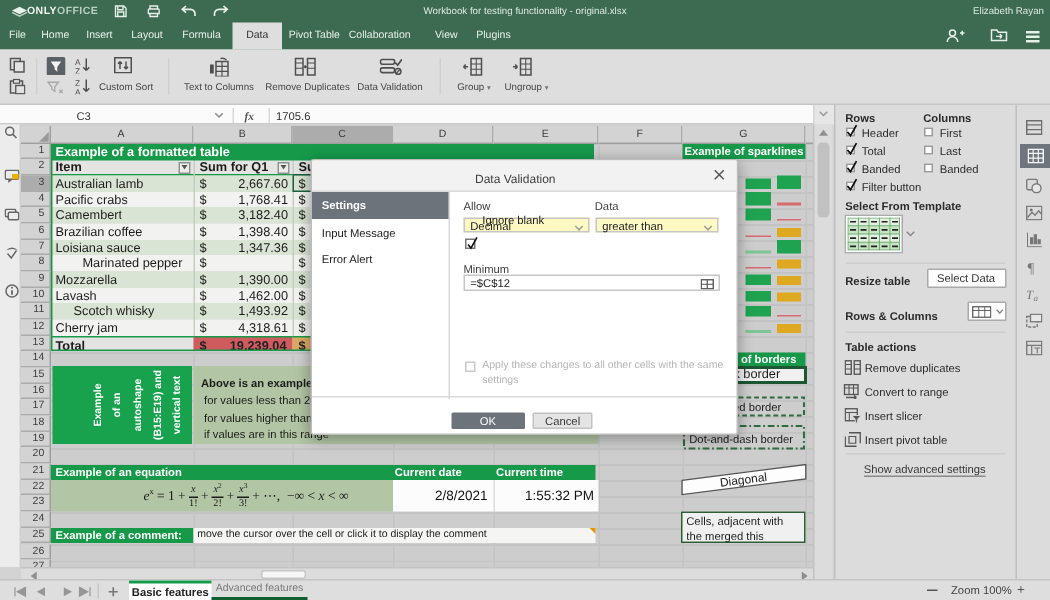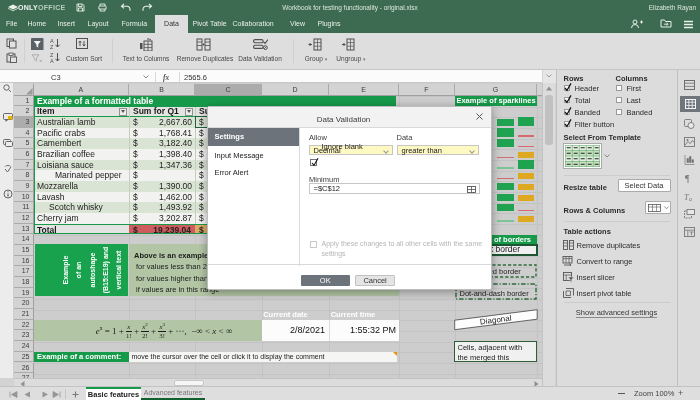--- a/index.html
+++ b/index.html
@@ -193,21 +193,21 @@
   </div>
 
   <div id="fbar" class="abs">
     <div class="txt" style="left:51px">C3</div>
     <svg class="abs" style="left:143px;top:5px" width="6" height="4" viewBox="0 0 6 4">
         <path d="M0.5 0.5 L3 3 L5.5 0.5" fill="none" stroke="#888" stroke-width="1"></path>
       </svg>
     <div class="fsep" style="left:155px"></div>
     <div class="txt" style="left:163px;font-style:italic;font-family:'Liberation Serif',serif;font-weight:bold;color:#555">fx</div>
     <div class="fsep" style="left:179px"></div>
-    <div class="txt" style="left:184px">2565.6</div>
+    <div class="txt" style="left:184px">1705.6</div>
     <div class="abs" style="left:541.5px;top:0;width:14px;height:13.5px;background:#e6e6e6;border-left:1px solid #d5d5d5;"></div>
       <svg class="abs" style="left:546px;top:4.5px" width="6" height="4" viewBox="0 0 6 4">
         <path d="M0.5 0.5 L3 3 L5.5 0.5" fill="none" stroke="#999" stroke-width="1"></path>
       </svg>
   </div>
 
   <div id="lsb" class="abs">
     <svg class="abs" style="left:3px;top:1px" width="9" height="9" viewBox="0 0 9 9">
         <circle cx="3.5" cy="3.5" r="2.7" fill="none" stroke="#666" stroke-width="1"></circle>
         <path d="M5.6 5.6 L8 8" stroke="#666" stroke-width="1"></path>
@@ -334,21 +334,21 @@
     <div class="cell" style="left:120px;top:108.62px;width:58px;text-align:right;line-height:10.68px;">1,462.00</div>
     <div class="cell" style="left:185px;top:108.62px;line-height:10.68px;">$</div>
     <div class="cell" style="left:20px;top:119.30px;width:228px;height:10.68px;background:#dae4d4;"></div>
     <div class="cell" style="left:23px;top:119.30px;line-height:10.68px;margin-left:12px;">Scotch whisky</div>
     <div class="cell" style="left:119px;top:119.30px;line-height:10.68px;">$</div>
     <div class="cell" style="left:120px;top:119.30px;width:58px;text-align:right;line-height:10.68px;">1,493.92</div>
     <div class="cell" style="left:185px;top:119.30px;line-height:10.68px;">$</div>
     <div class="cell" style="left:20px;top:129.98px;width:228px;height:10.68px;background:#f2f2f0;"></div>
     <div class="cell" style="left:23px;top:129.98px;line-height:10.68px;">Cherry jam</div>
     <div class="cell" style="left:119px;top:129.98px;line-height:10.68px;">$</div>
-    <div class="cell" style="left:120px;top:129.98px;width:58px;text-align:right;line-height:10.68px;">3,202.87</div>
+    <div class="cell" style="left:120px;top:129.98px;width:58px;text-align:right;line-height:10.68px;">4,318.61</div>
     <div class="cell" style="left:185px;top:129.98px;line-height:10.68px;">$</div>
     <div class="abs" style="left:115px;top:23.18px;width:1px;height:128.16px;background:#c2cfbd;"></div>
     <div class="abs" style="left:181px;top:23.18px;width:1px;height:128.16px;background:#c2cfbd;"></div>
     <div class="cell" style="left:20px;top:140.66px;width:95px;height:10.68px;background:#e3e3e3;border-top:1px solid #169a4a;font-weight:bold;line-height:10.68px;"><span style="padding-left:3px">Total</span></div>
     <div class="cell" style="left:115px;top:140.66px;width:66px;height:10.68px;background:#cf5b5e;border-top:1px solid #169a4a;font-weight:bold;color:#222;line-height:10.68px;"><span style="padding-left:4px">$</span><span style="position:absolute;right:4px">19,239.04</span></div>
     <div class="cell" style="left:181px;top:140.66px;width:67px;height:10.68px;background:#dea963;border-top:1px solid #169a4a;font-weight:bold;color:#222;line-height:10.68px;"><span style="padding-left:4px">$</span></div>
     <div class="abs" style="left:20px;top:23.18px;width:228px;height:128.16px;border:1px solid #169a4a;pointer-events:none;"></div>
       <div class="abs" style="left:181px;top:33.4px;width:67px;height:11.3px;border:1.8px solid #1f5f3f;"></div>
     <div class="abs" style="left:483px;top:35.94px;width:16.5px;height:7px;background:#1fa351;"></div>
     <div class="abs" style="left:503.5px;top:34.44px;width:16.5px;height:8.5px;background:#1fa351;"></div>
@@ -391,20 +391,21 @@
     <div class="abs" style="left:27.0px;top:182.2px;width:52px;height:10px;transform:rotate(-90deg);color:#fff;font-weight:bold;font-size:7px;text-align:center;white-space:nowrap;">Example</div>
     <div class="abs" style="left:40.0px;top:182.2px;width:52px;height:10px;transform:rotate(-90deg);color:#fff;font-weight:bold;font-size:7px;text-align:center;white-space:nowrap;">of an</div>
     <div class="abs" style="left:54.0px;top:182.2px;width:52px;height:10px;transform:rotate(-90deg);color:#fff;font-weight:bold;font-size:7px;text-align:center;white-space:nowrap;">autoshape</div>
     <div class="abs" style="left:67.0px;top:182.2px;width:52px;height:10px;transform:rotate(-90deg);color:#fff;font-weight:bold;font-size:7px;text-align:center;white-space:nowrap;">(B15:E19) and</div>
     <div class="abs" style="left:80.0px;top:182.2px;width:52px;height:10px;transform:rotate(-90deg);color:#fff;font-weight:bold;font-size:7px;text-align:center;white-space:nowrap;">vertical text</div>
     <div class="abs" style="left:115px;top:161.3px;width:270px;height:51.7px;background:#b2c5a4;"></div>
     <div class="cell" style="left:120px;top:167.5px;font-weight:bold;font-size:7.5px;">Above is an example of conditional formatting</div>
     <div class="cell" style="left:122px;top:179px;font-size:7.5px;">for values less than 2000;</div>
     <div class="cell" style="left:122px;top:190.5px;font-size:7.5px;">for values higher than 3000;</div>
     <div class="cell" style="left:122px;top:202px;font-size:7.5px;">if values are in this range</div>
+    <div class="cell greenbar" style="left:20px;top:226.50px;width:363px;height:10.08px;font-size:7.5px;line-height:10.08px;"><span style="padding-left:3px">Example of an equation</span></div>
     <div class="cell greenbar" style="left:240px;top:226.50px;width:63px;height:10.08px;font-size:7.5px;line-height:10.08px;text-align:center;background:transparent;">Current date</div>
     <div class="cell greenbar" style="left:305px;top:226.50px;width:68px;height:10.08px;font-size:7.5px;line-height:10.08px;text-align:center;background:transparent;">Current time</div>
     <div class="abs" style="left:20px;top:236.78px;width:228px;height:21.36px;background:#b2c5a4;"></div>
     <div class="abs" style="left:36px;top:239.2px;width:228px;text-align:center;font-family:'Liberation Serif',serif;font-size:9px;color:#1a1a1a;"><i>e</i><sup style="font-size:5.5px">x</sup> = 1 + <span style="display:inline-block;vertical-align:-0.5em;text-align:center;font-size:6.8px;line-height:1.05;"><span style="display:block;border-bottom:0.9px solid #1c1c1c;padding:0 1px;"><i>x</i></span><span style="display:block;">1!</span></span> + <span style="display:inline-block;vertical-align:-0.5em;text-align:center;font-size:6.8px;line-height:1.05;"><span style="display:block;border-bottom:0.9px solid #1c1c1c;padding:0 1px;"><i>x</i><sup style="font-size:5px">2</sup></span><span style="display:block;">2!</span></span> + <span style="display:inline-block;vertical-align:-0.5em;text-align:center;font-size:6.8px;line-height:1.05;"><span style="display:block;border-bottom:0.9px solid #1c1c1c;padding:0 1px;"><i>x</i><sup style="font-size:5px">3</sup></span><span style="display:block;">3!</span></span> + ⋯,&nbsp; −∞ &lt; <i>x</i> &lt; ∞</div>
     <div class="abs" style="left:248px;top:236.78px;width:137px;height:21.36px;background:#fcfcfc;"></div>
     <div class="abs" style="left:315px;top:236.78px;width:1px;height:21.36px;background:#dcdcdc;"></div>
     <div class="abs" style="left:248px;top:236.78px;width:63px;height:21.36px;line-height:21.36px;text-align:right;font-size:9px;color:#111;">2/8/2021</div>
     <div class="abs" style="left:315px;top:236.78px;width:67px;height:21.36px;line-height:21.36px;text-align:right;font-size:9px;color:#111;">1:55:32 PM</div>
     <div class="cell greenbar" style="left:20px;top:269.22px;width:95px;height:10.08px;font-size:7.5px;line-height:10.08px;"><span style="padding-left:3px">Example of a comment:</span></div>
     <div class="cell" style="left:115px;top:269.22px;width:267.7px;height:10.08px;background:#f5f5f4;line-height:10.08px;font-size:7px;"><span style="padding-left:2.5px">move the cursor over the cell or click it to display the comment</span></div>

